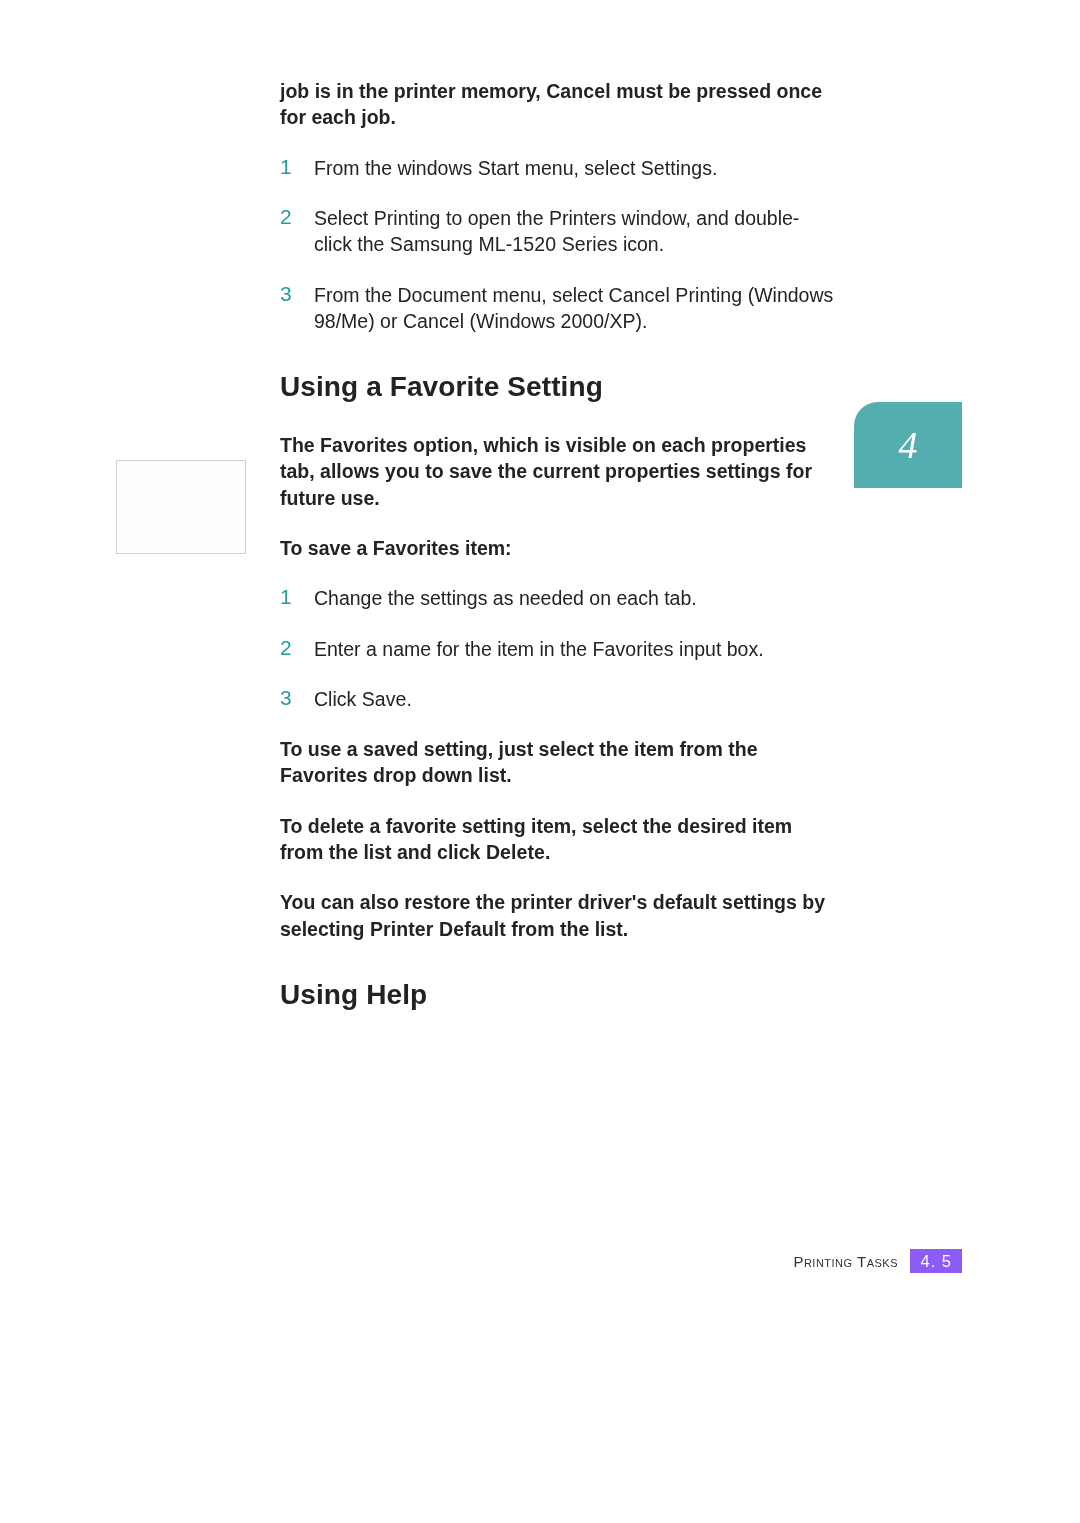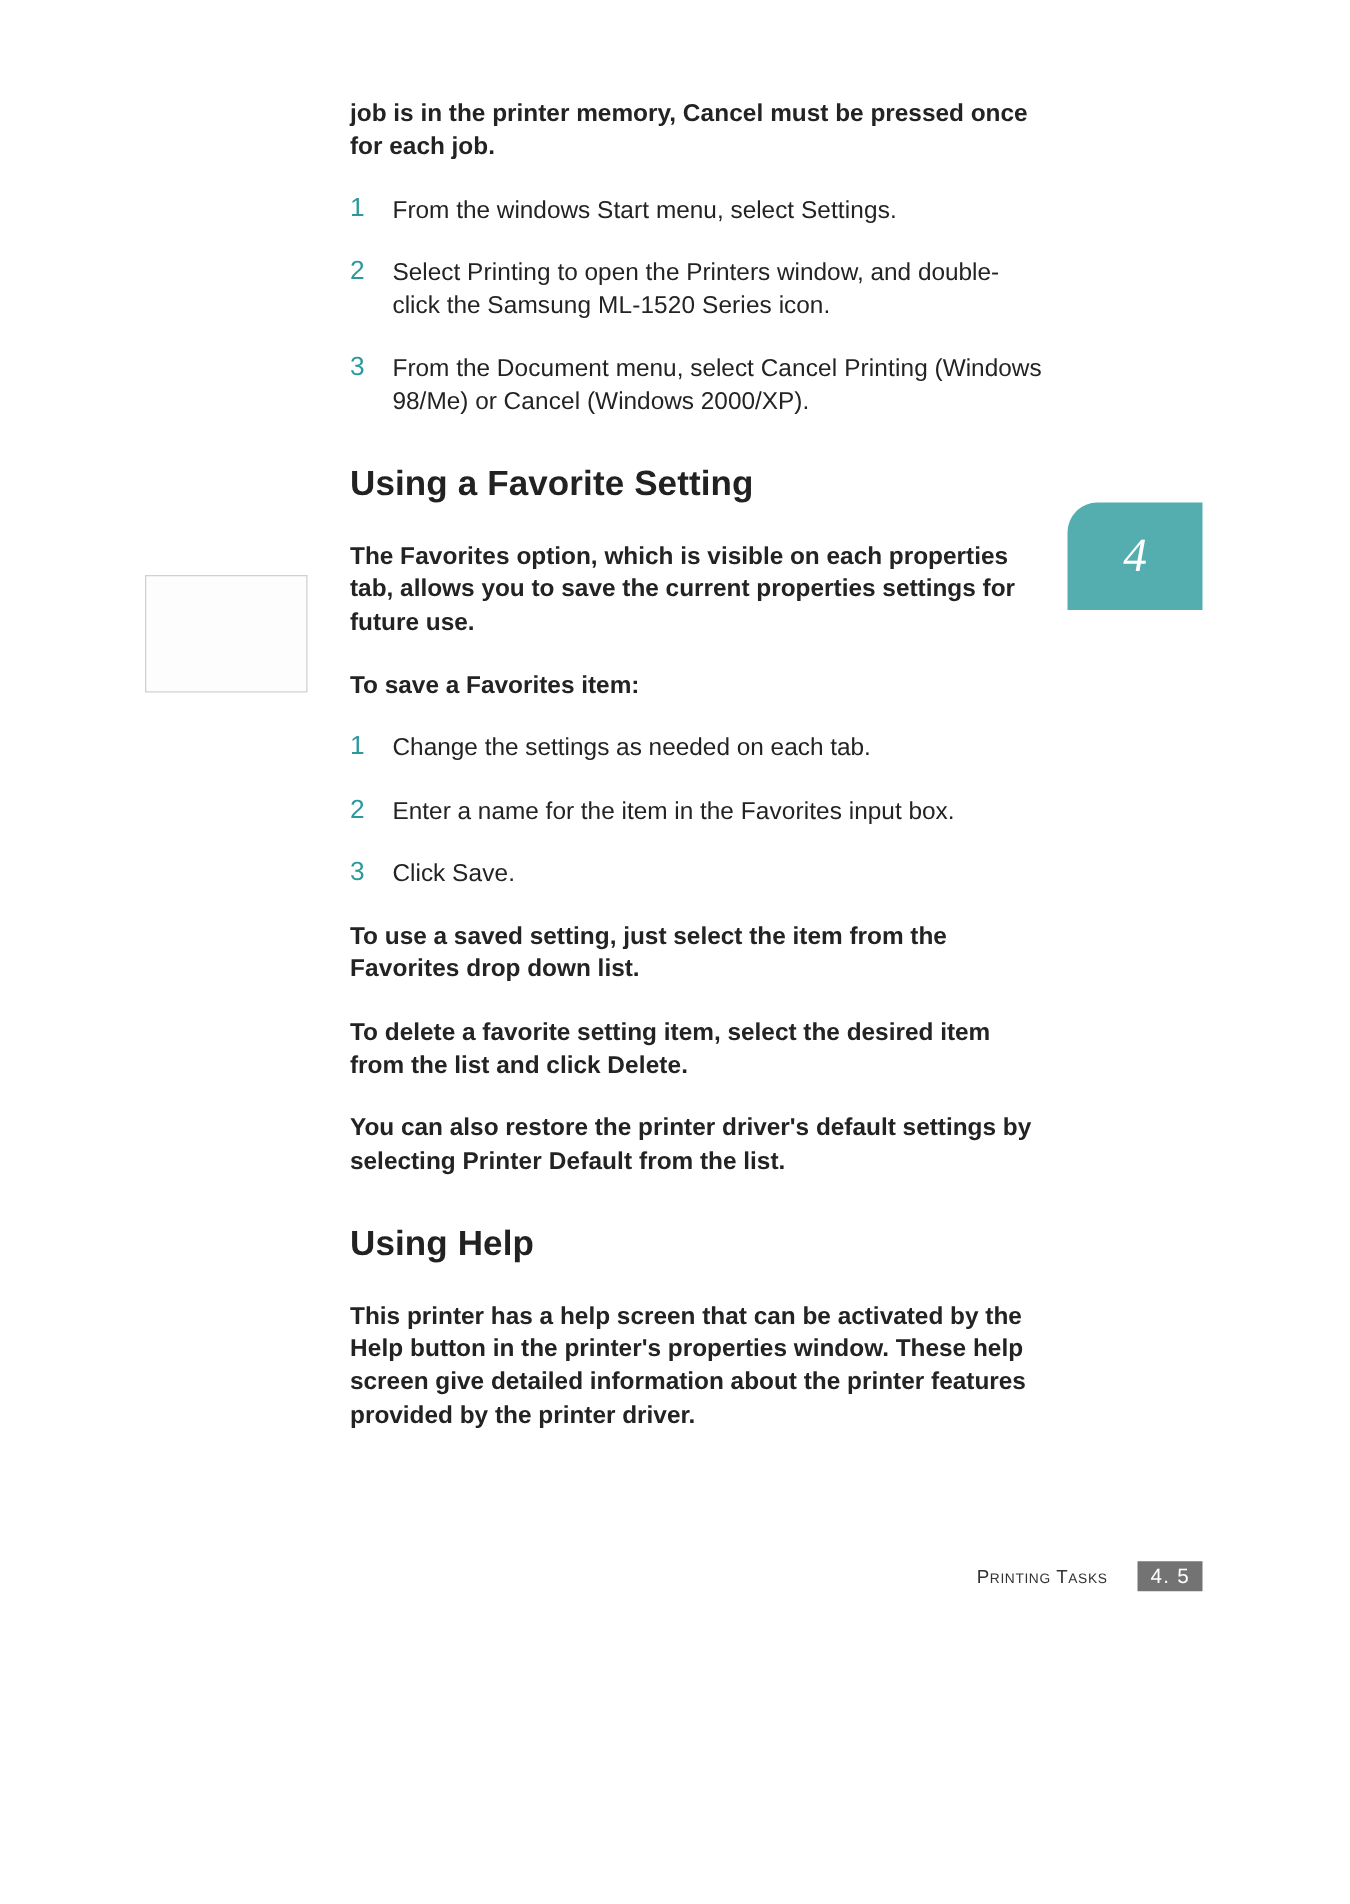--- a/index.html
+++ b/index.html
@@ -107,25 +107,25 @@
     right: 118px;
     bottom: 250px;
     text-align: right;
     font-family: Arial, Helvetica, sans-serif;
   }
   .footer-label {
     font-variant: small-caps;
     letter-spacing: 0.5px;
     font-size: 15px;
     color: #333;
-    margin-right: 20px;
+    margin-right: 8px;
   }
   .footer-page {
     display: inline-block;
-    background: #737373;
+    background: #8b5cf6;
     color: #ffffff;
     padding: 3px 10px 2px 10px;
     font-size: 16.5px;
     letter-spacing: 1px;
     font-family: Verdana, Geneva, sans-serif;
   }
 </style>
 </head>
 <body>
 
@@ -189,23 +189,20 @@
     <p>
       <span>To delete a favorite setting item, select the desired item from the list and click </span><span class="ui">Delete</span><span>.</span>
     </p>
 
     <p>
       <span>You can also restore the printer driver's default settings by selecting </span><span class="ui">Printer Default</span><span> from the list.</span>
     </p>
 
     <h2 class="heading">Using Help</h2>
 
-    <p>
-      <span>This printer has a help screen that can be activated by the </span><span class="ui">Help</span><span> button in the printer's properties window. These help screen give detailed information about the printer features provided by the printer driver.</span>
-    </p>
 
 
   </div>
 
   <div class="footer">
     <span class="footer-label">Printing Tasks</span>
     <span class="footer-page">4. 5</span>
   </div>
 
 </div>

